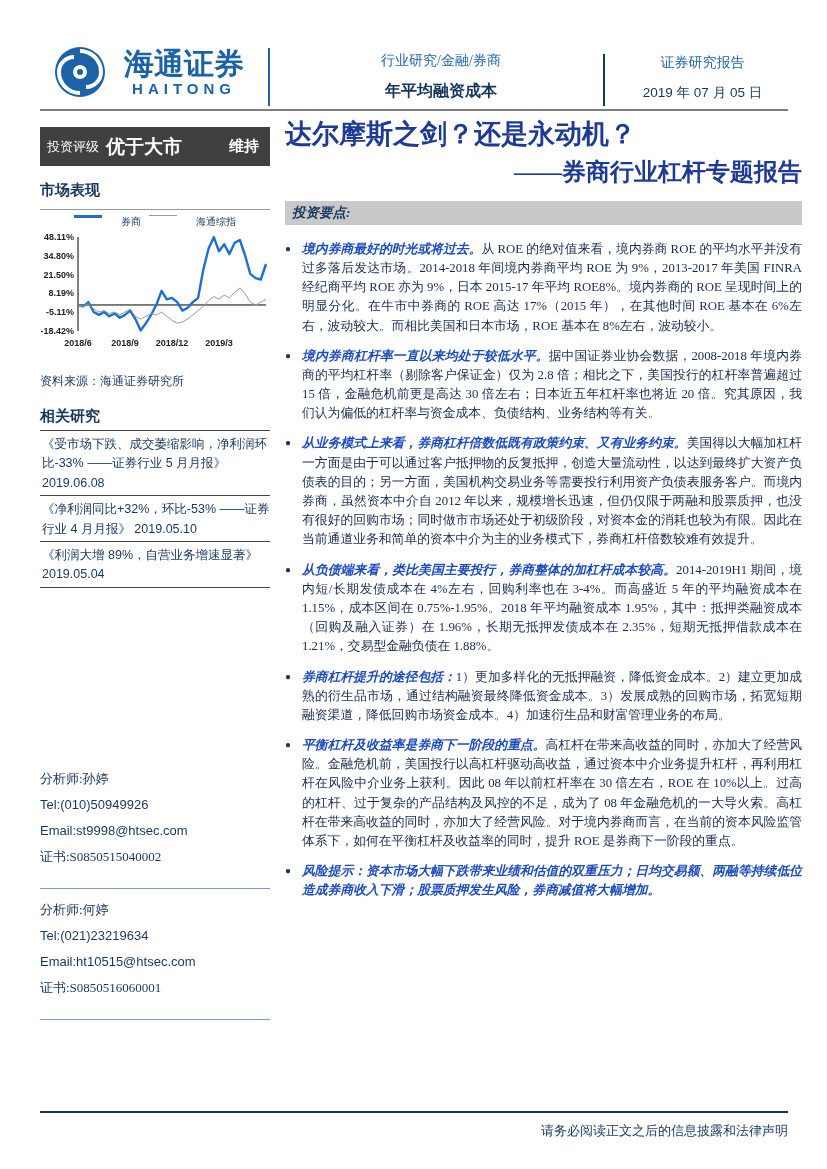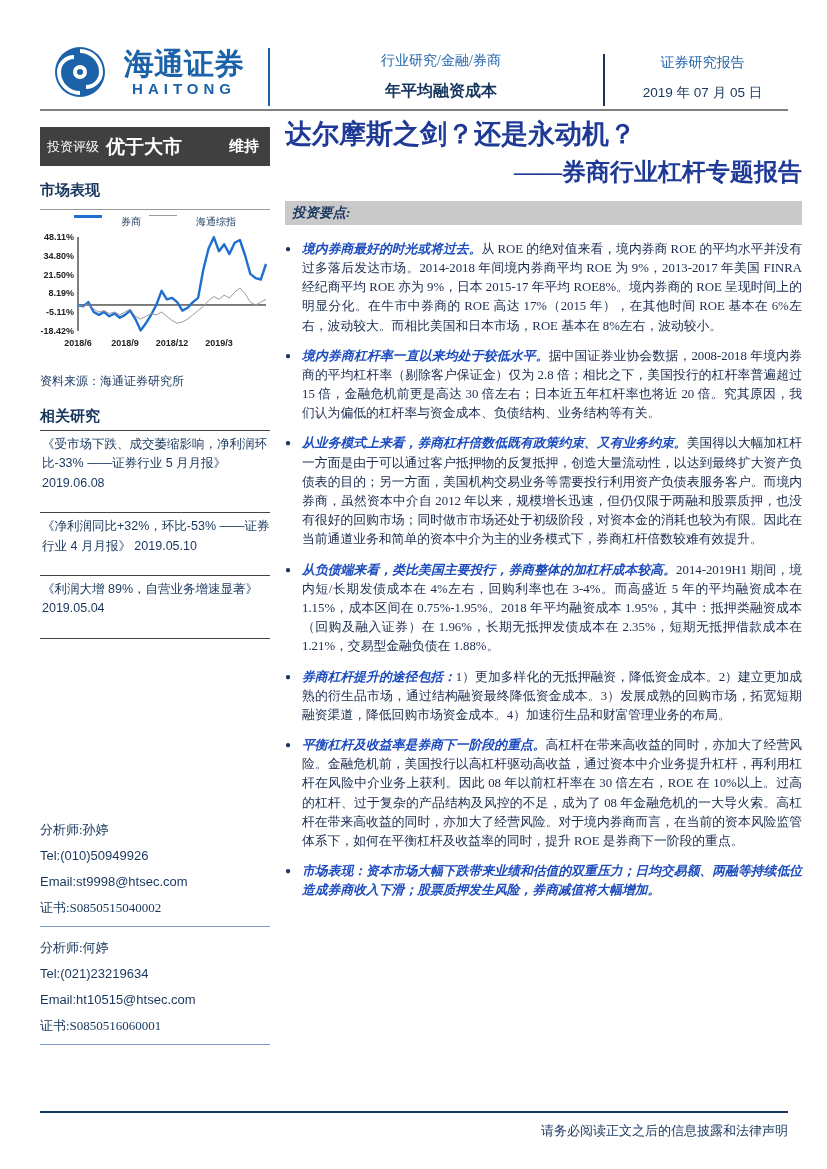--- a/index.html
+++ b/index.html
@@ -31,23 +31,23 @@
   .rating-status { font-size:15px; font-weight:bold; margin-left:auto; padding-right:4px; }
   .mkt-title { margin-top:15px; font-size:15px; font-weight:bold; color:#17365d; font-family:"Liberation Serif", serif; }
   .chart-box { margin-top:9px; border-top:1px solid #9a9a9a; padding-top:5px; }
   .legend { display:flex; justify-content:center; align-items:center; gap:8px; font-size:10px; color:#17365d; font-family:"Liberation Serif", serif; }
   .legend .item { display:flex; align-items:flex-start; gap:19px; }
   .sw-broker { width:28px; height:3px; background:#1e6fd0; }
   .sw-index  { width:28px; height:1px; background:#9a9a9a; }
   .source { font-family:"Liberation Serif", serif; font-size:12px; color:#17365d; margin-top:16px; }
   .related-title { margin-top:17px; font-size:15px; font-weight:bold; color:#17365d; font-family:"Liberation Serif", serif;
                    padding-bottom:4px; border-bottom:1px solid #444; }
-  .rel-item { font-size:12.5px; color:#17365d; line-height:1.55; padding:4px 0 19px 2px; border-bottom:1px solid #444; }
+  .rel-item { font-size:12.5px; color:#17365d; line-height:1.55; padding:4px 0 2px 2px; border-bottom:1px solid #444; }
   .analyst-list { margin-top:178px; }
-  .analyst { padding-bottom:5px; margin-bottom:8px; border-bottom:1px solid #7a9ad0; }
+  .analyst { padding-bottom:18px; margin-bottom:8px; border-bottom:1px solid #7a9ad0; }
   .a-line { font-size:13px; color:#17365d; line-height:2.0; }
 
   
   .main { position:absolute; left:285px; top:118px; width:517px; }
   .title1 { font-family:"Liberation Serif", serif; font-size:27px; font-weight:bold; color:#1e3a96; line-height:1.25; }
   .title2 { font-family:"Liberation Serif", serif; font-size:24px; font-weight:bold; color:#1e3a96; text-align:right; margin-top:4px; }
   .section-bar { background:#c9c9c9; margin-top:13px; padding:3px 7px; font-size:13.5px; font-weight:bold; font-style:italic;
                  color:#17365d; font-family:"Liberation Serif", serif; }
   .bullet-list { margin-top:15px; }
   .bullet { display:flex; margin-bottom:11px; }
@@ -181,21 +181,21 @@
         <div class="bullet">
           <span class="dot">●</span>
           <p><span class="lead">券商杠杆提升的途径包括：</span><span class="body-txt">1）更加多样化的无抵押融资，降低资金成本。2）建立更加成熟的衍生品市场，通过结构融资最终降低资金成本。3）发展成熟的回购市场，拓宽短期融资渠道，降低回购市场资金成本。4）加速衍生品和财富管理业务的布局。</span></p>
         </div>
         <div class="bullet">
           <span class="dot">●</span>
           <p><span class="lead">平衡杠杆及收益率是券商下一阶段的重点。</span><span class="body-txt">高杠杆在带来高收益的同时，亦加大了经营风险。金融危机前，美国投行以高杠杆驱动高收益，通过资本中介业务提升杠杆，再利用杠杆在风险中介业务上获利。因此 08 年以前杠杆率在 30 倍左右，ROE 在 10%以上。过高的杠杆、过于复杂的产品结构及风控的不足，成为了 08 年金融危机的一大导火索。高杠杆在带来高收益的同时，亦加大了经营风险。对于境内券商而言，在当前的资本风险监管体系下，如何在平衡杠杆及收益率的同时，提升 ROE 是券商下一阶段的重点。</span></p>
         </div>
         <div class="bullet em">
           <span class="dot">●</span>
-          <p><span class="lead">市场表现：</span><span class="body-txt">资本市场大幅下跌带来业绩和估值的双重压力；日均交易额、两融等持续低位造成券商收入下滑；股票质押发生风险，券商减值将大幅增加。</span></p>
+          <p><span class="lead">风险提示：</span><span class="body-txt">资本市场大幅下跌带来业绩和估值的双重压力；日均交易额、两融等持续低位造成券商收入下滑；股票质押发生风险，券商减值将大幅增加。</span></p>
         </div>
       </div>
   </div>
 
   <div class="footer">
     <span>请务必阅读正文之后的信息披露和法律声明</span>
   </div>
 
 </div>
 

